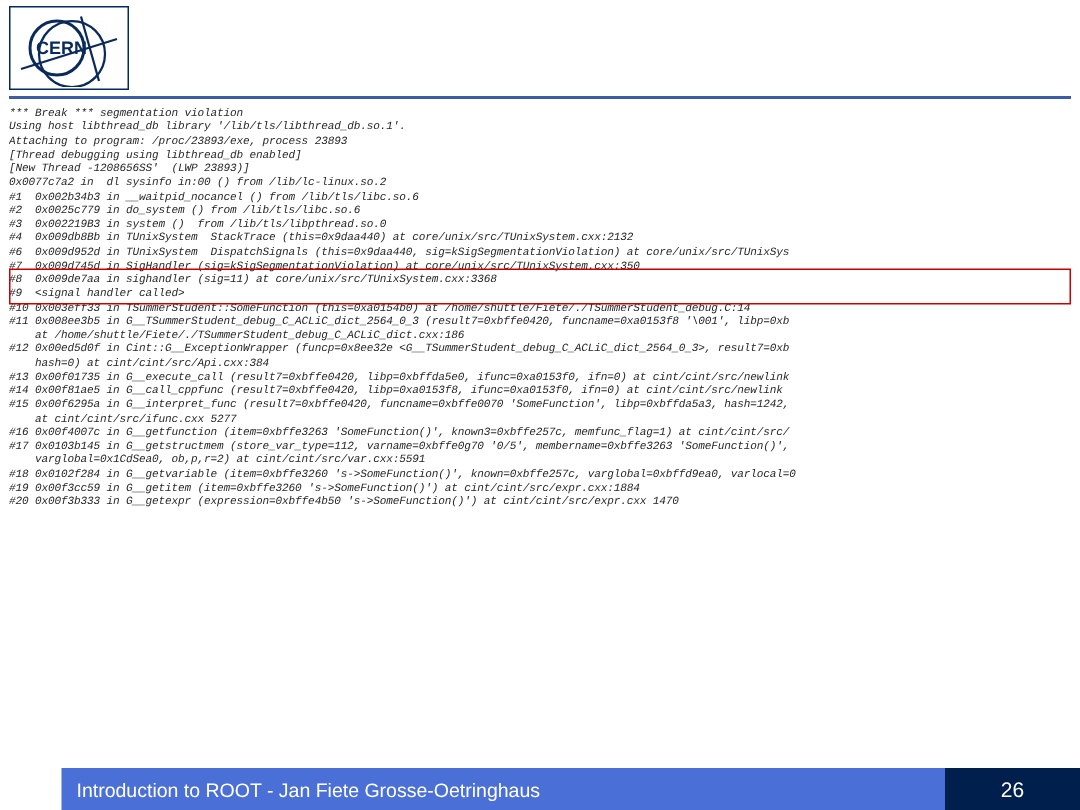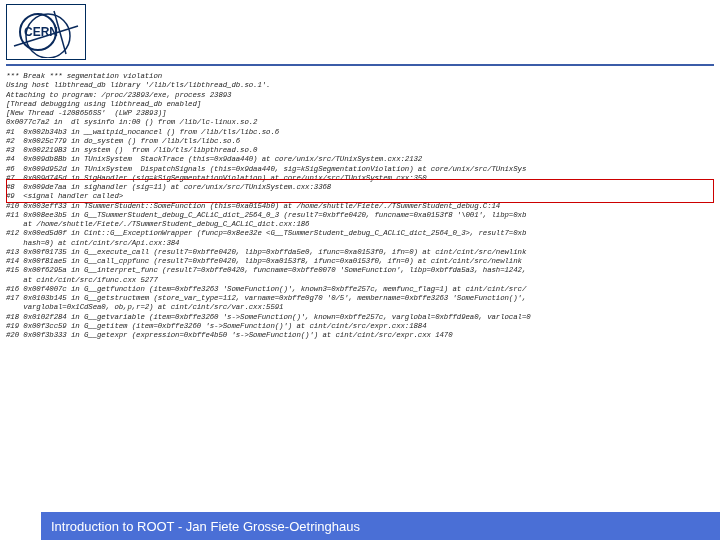--- a/index.html
+++ b/index.html
@@ -64,14 +64,15 @@
 #17 0x0103b145 in G__getstructmem (store_var_type=112, varname=0xbffe0g70 '0/5', membername=0xbffe3263 'SomeFunction()',
     varglobal=0x1CdSea0, ob,p,r=2) at cint/cint/src/var.cxx:5591
 #18 0x0102f284 in G__getvariable (item=0xbffe3260 's-&gt;SomeFunction()', known=0xbffe257c, varglobal=0xbffd9ea0, varlocal=0
 #19 0x00f3cc59 in G__getitem (item=0xbffe3260 's-&gt;SomeFunction()') at cint/cint/src/expr.cxx:1884
 #20 0x00f3b333 in G__getexpr (expression=0xbffe4b50 's-&gt;SomeFunction()') at cint/cint/src/expr.cxx 1470</pre>
     <div class="hl" id="hl" style="top: 107px; height: 24px;"></div>
   </div>
 
   <div class="footer">
     <div class="footer-left">Introduction to ROOT - Jan Fiete Grosse-Oetringhaus</div>
+    <div class="footer-right">26</div>
   </div>
 </div>
 
 </body></html>

